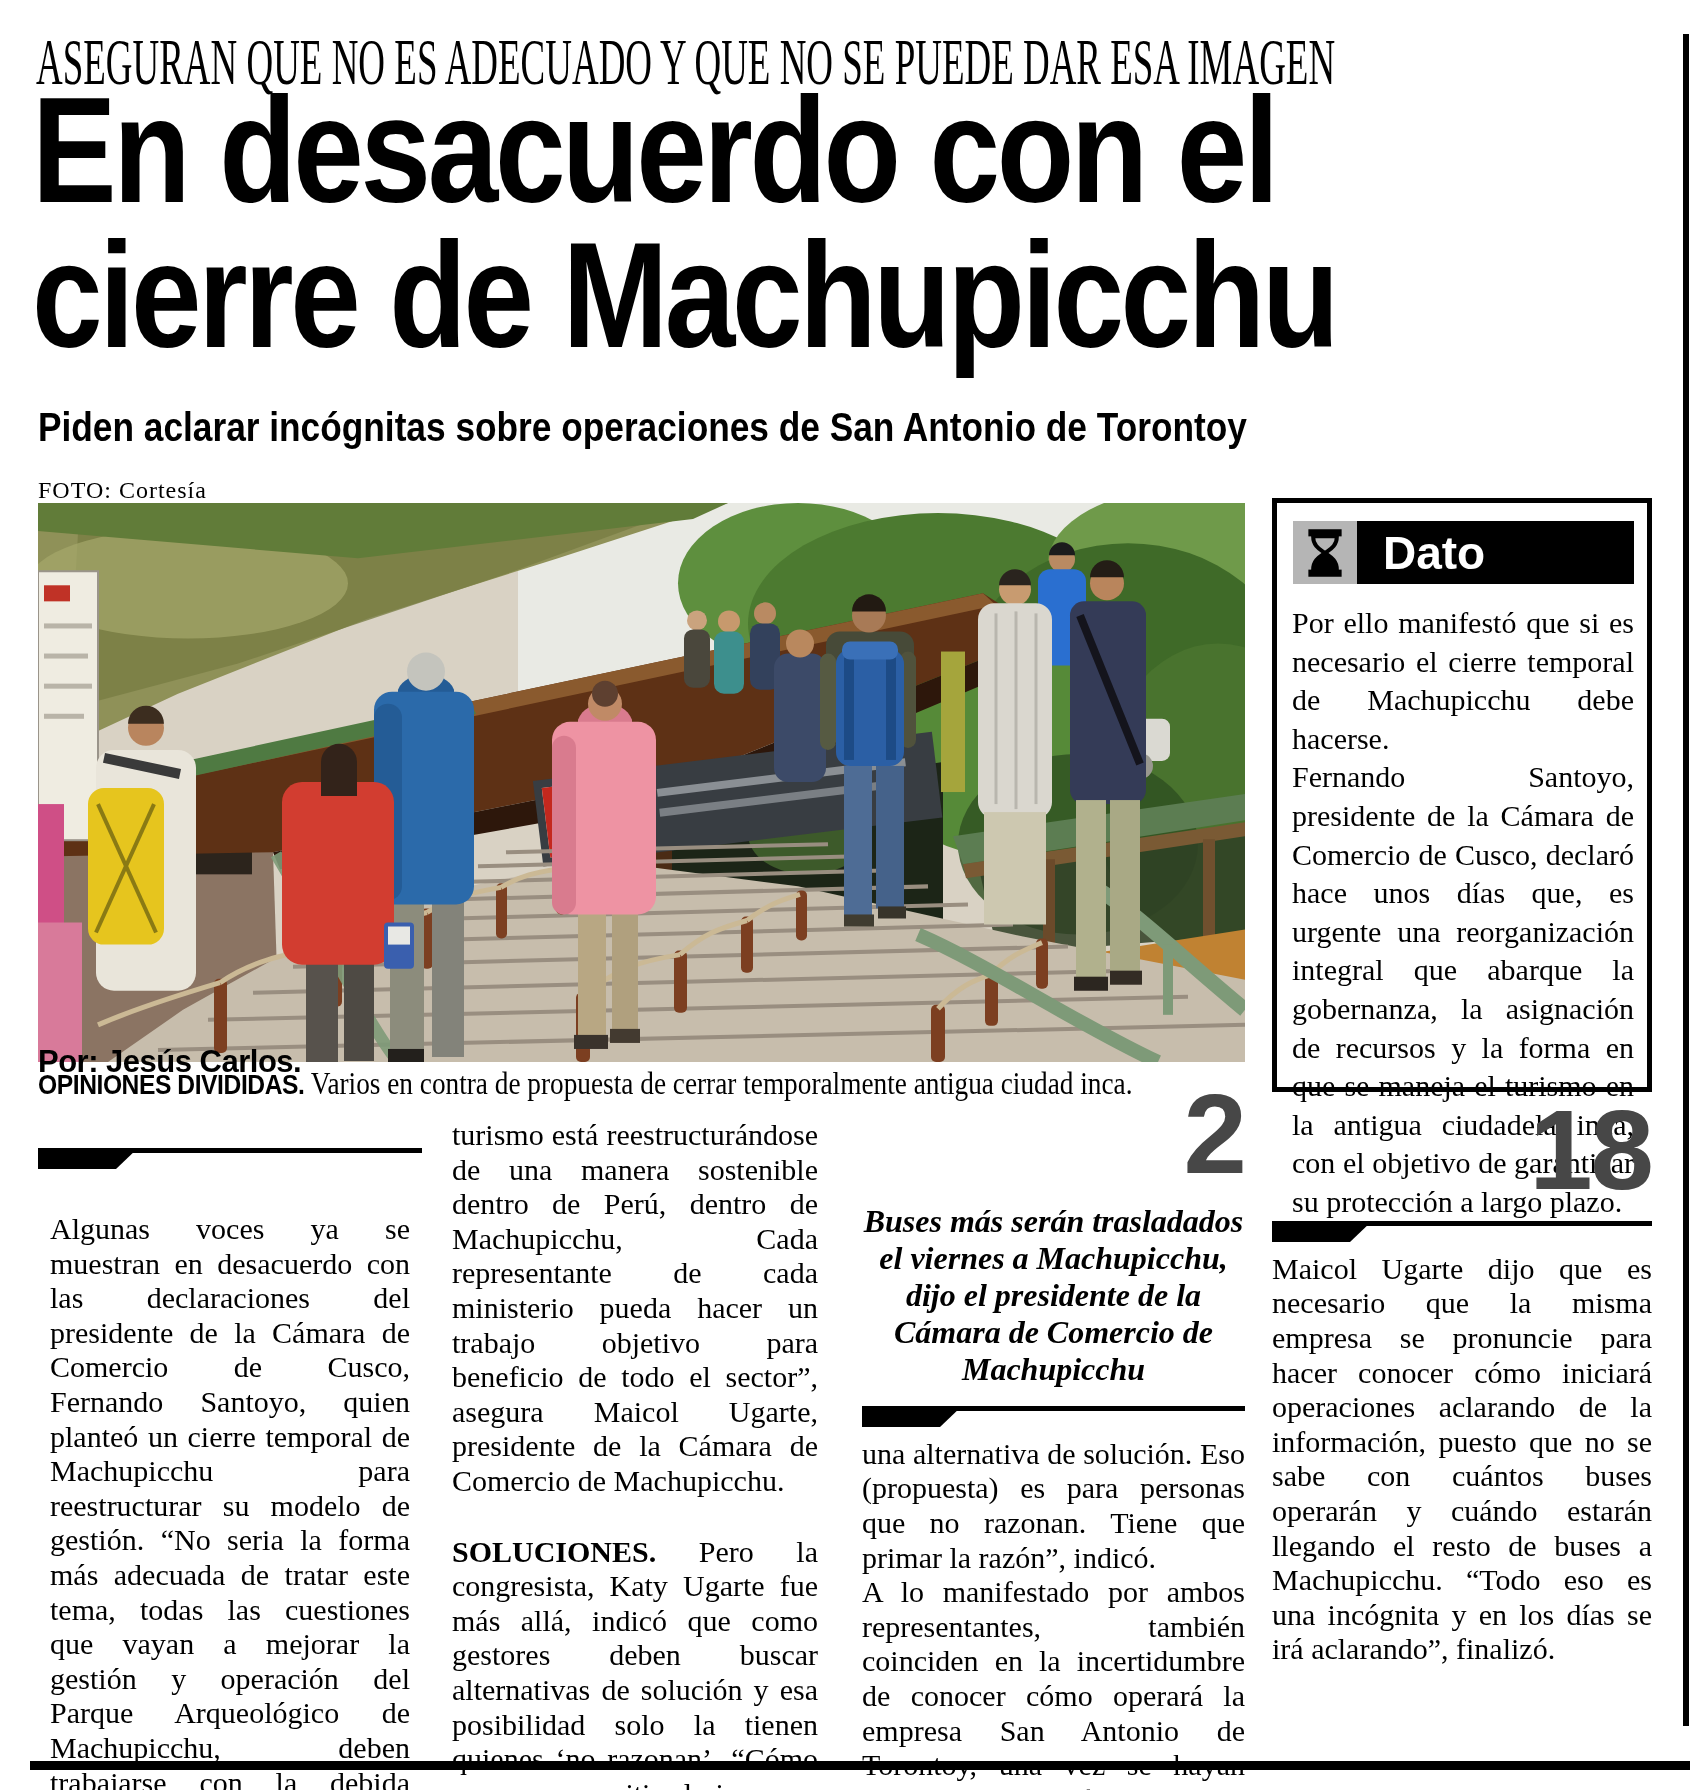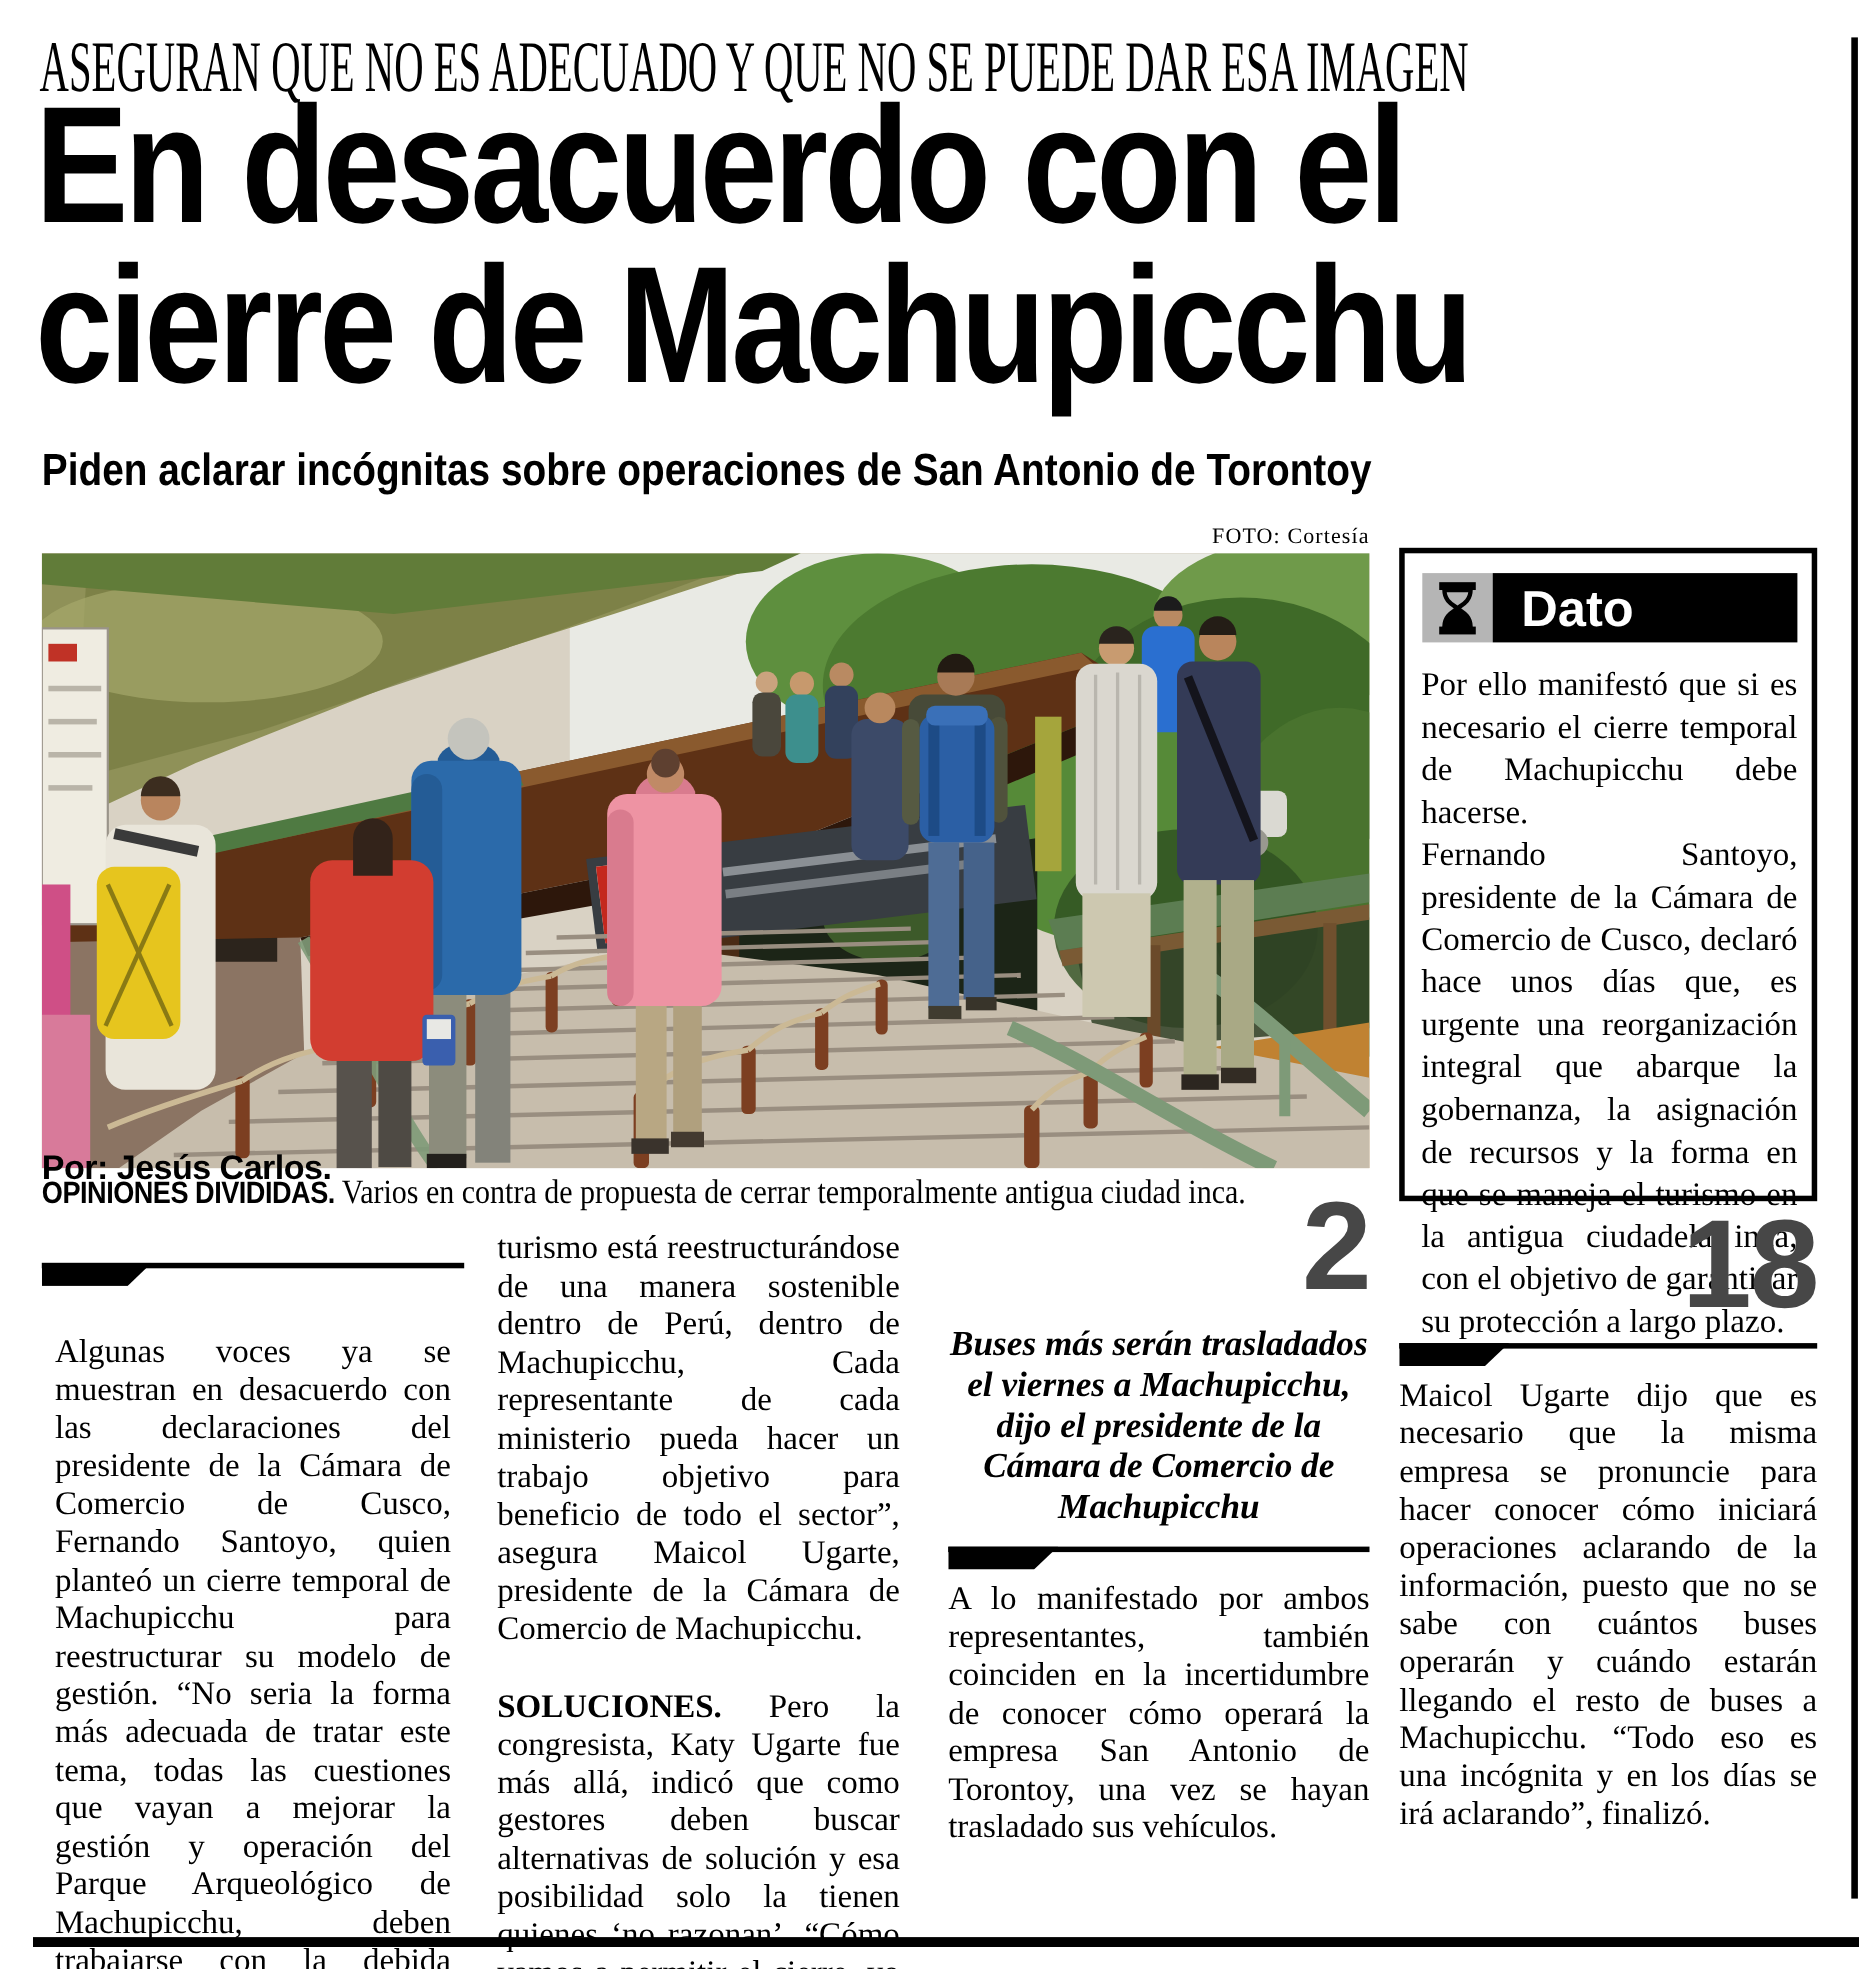--- a/index.html
+++ b/index.html
@@ -21,22 +21,22 @@
     font-size:151px; line-height:0.96; letter-spacing:-4px;
     transform:scaleX(0.84); transform-origin:0 0;
   }
   .headline span { display:block; }
   .deck {
     position:absolute; left:38px; top:404px; white-space:nowrap;
     font-family:"Liberation Sans", sans-serif; font-weight:bold; font-size:41px;
     transform:scaleX(0.86); transform-origin:0 0;
   }
   .photo-credit {
-    position:absolute; left:38px; top:477px; width:1207px; text-align:right;
-    font-size:20px; letter-spacing:1px;
+    position:absolute; left:38px; top:477px; width:1207px; 
+    font-size:24px; letter-spacing:1px;
   }
 
   
   figure.photo {
     position:absolute; left:38px; top:503px; width:1207px; height:559px;
     margin:0; overflow:hidden; background:#cfc7b8;
   }
   figure.photo svg { width:100%; height:100%; display:block; }
 
   .caption {
@@ -330,20 +330,21 @@
   <div class="col col2" data-name="body-column-2">
     <p data-name="paragraph">turismo está reestructurándose de una manera sostenible dentro de Perú, dentro de Machupicchu, Cada representante de cada ministerio pueda hacer un trabajo objetivo para beneficio de todo el sector”, asegura Maicol Ugarte, presidente de la Cámara de Comercio de Machupicchu.</p>
     <p class="p-gap" data-name="paragraph"><span class="lead-word" data-name="paragraph-lead">SOLUCIONES.</span><span> Pero la congresista, Katy Ugarte fue más allá, indicó que como gestores deben buscar alternativas de solución y esa posibilidad solo la tienen quienes ‘no razonan’. “Cómo vamos a permitir el cierre, yo creo que las personas como gestores en gestión pública tenemos que buscar</span></p>
   </div>
 
   <div class="statcol stat2" data-name="stat-block-2">
     <div class="stat-num" data-name="stat-number">2</div>
     <div class="stat-cap" data-name="stat-caption">Buses más serán trasladados el viernes a Machupicchu, dijo el presidente de la Cámara de Comercio de Machupicchu</div>
     <div class="notch-rule stat-rule" data-name="stat-rule"></div>
     <div class="stat-body" data-name="body-column-3">
+      <p data-name="paragraph">una alternativa de solución. Eso (propuesta) es para personas que no razonan. Tiene que primar la razón”, indicó.</p>
       <p data-name="paragraph">A lo manifestado por ambos representantes, también coinciden en la incertidumbre de conocer cómo operará la empresa San Antonio de Torontoy, una vez se hayan trasladado sus vehículos.</p>
     </div>
   </div>
 
   <aside class="dato" data-name="dato-box">
     <div class="dato-head" data-name="dato-header">
       <span class="dato-icon" data-name="hourglass-icon">
         <svg viewBox="0 0 48 60">
           <rect x="3" y="0" width="42" height="9" fill="#000"></rect>
           <rect x="3" y="51" width="42" height="9" fill="#000"></rect>

